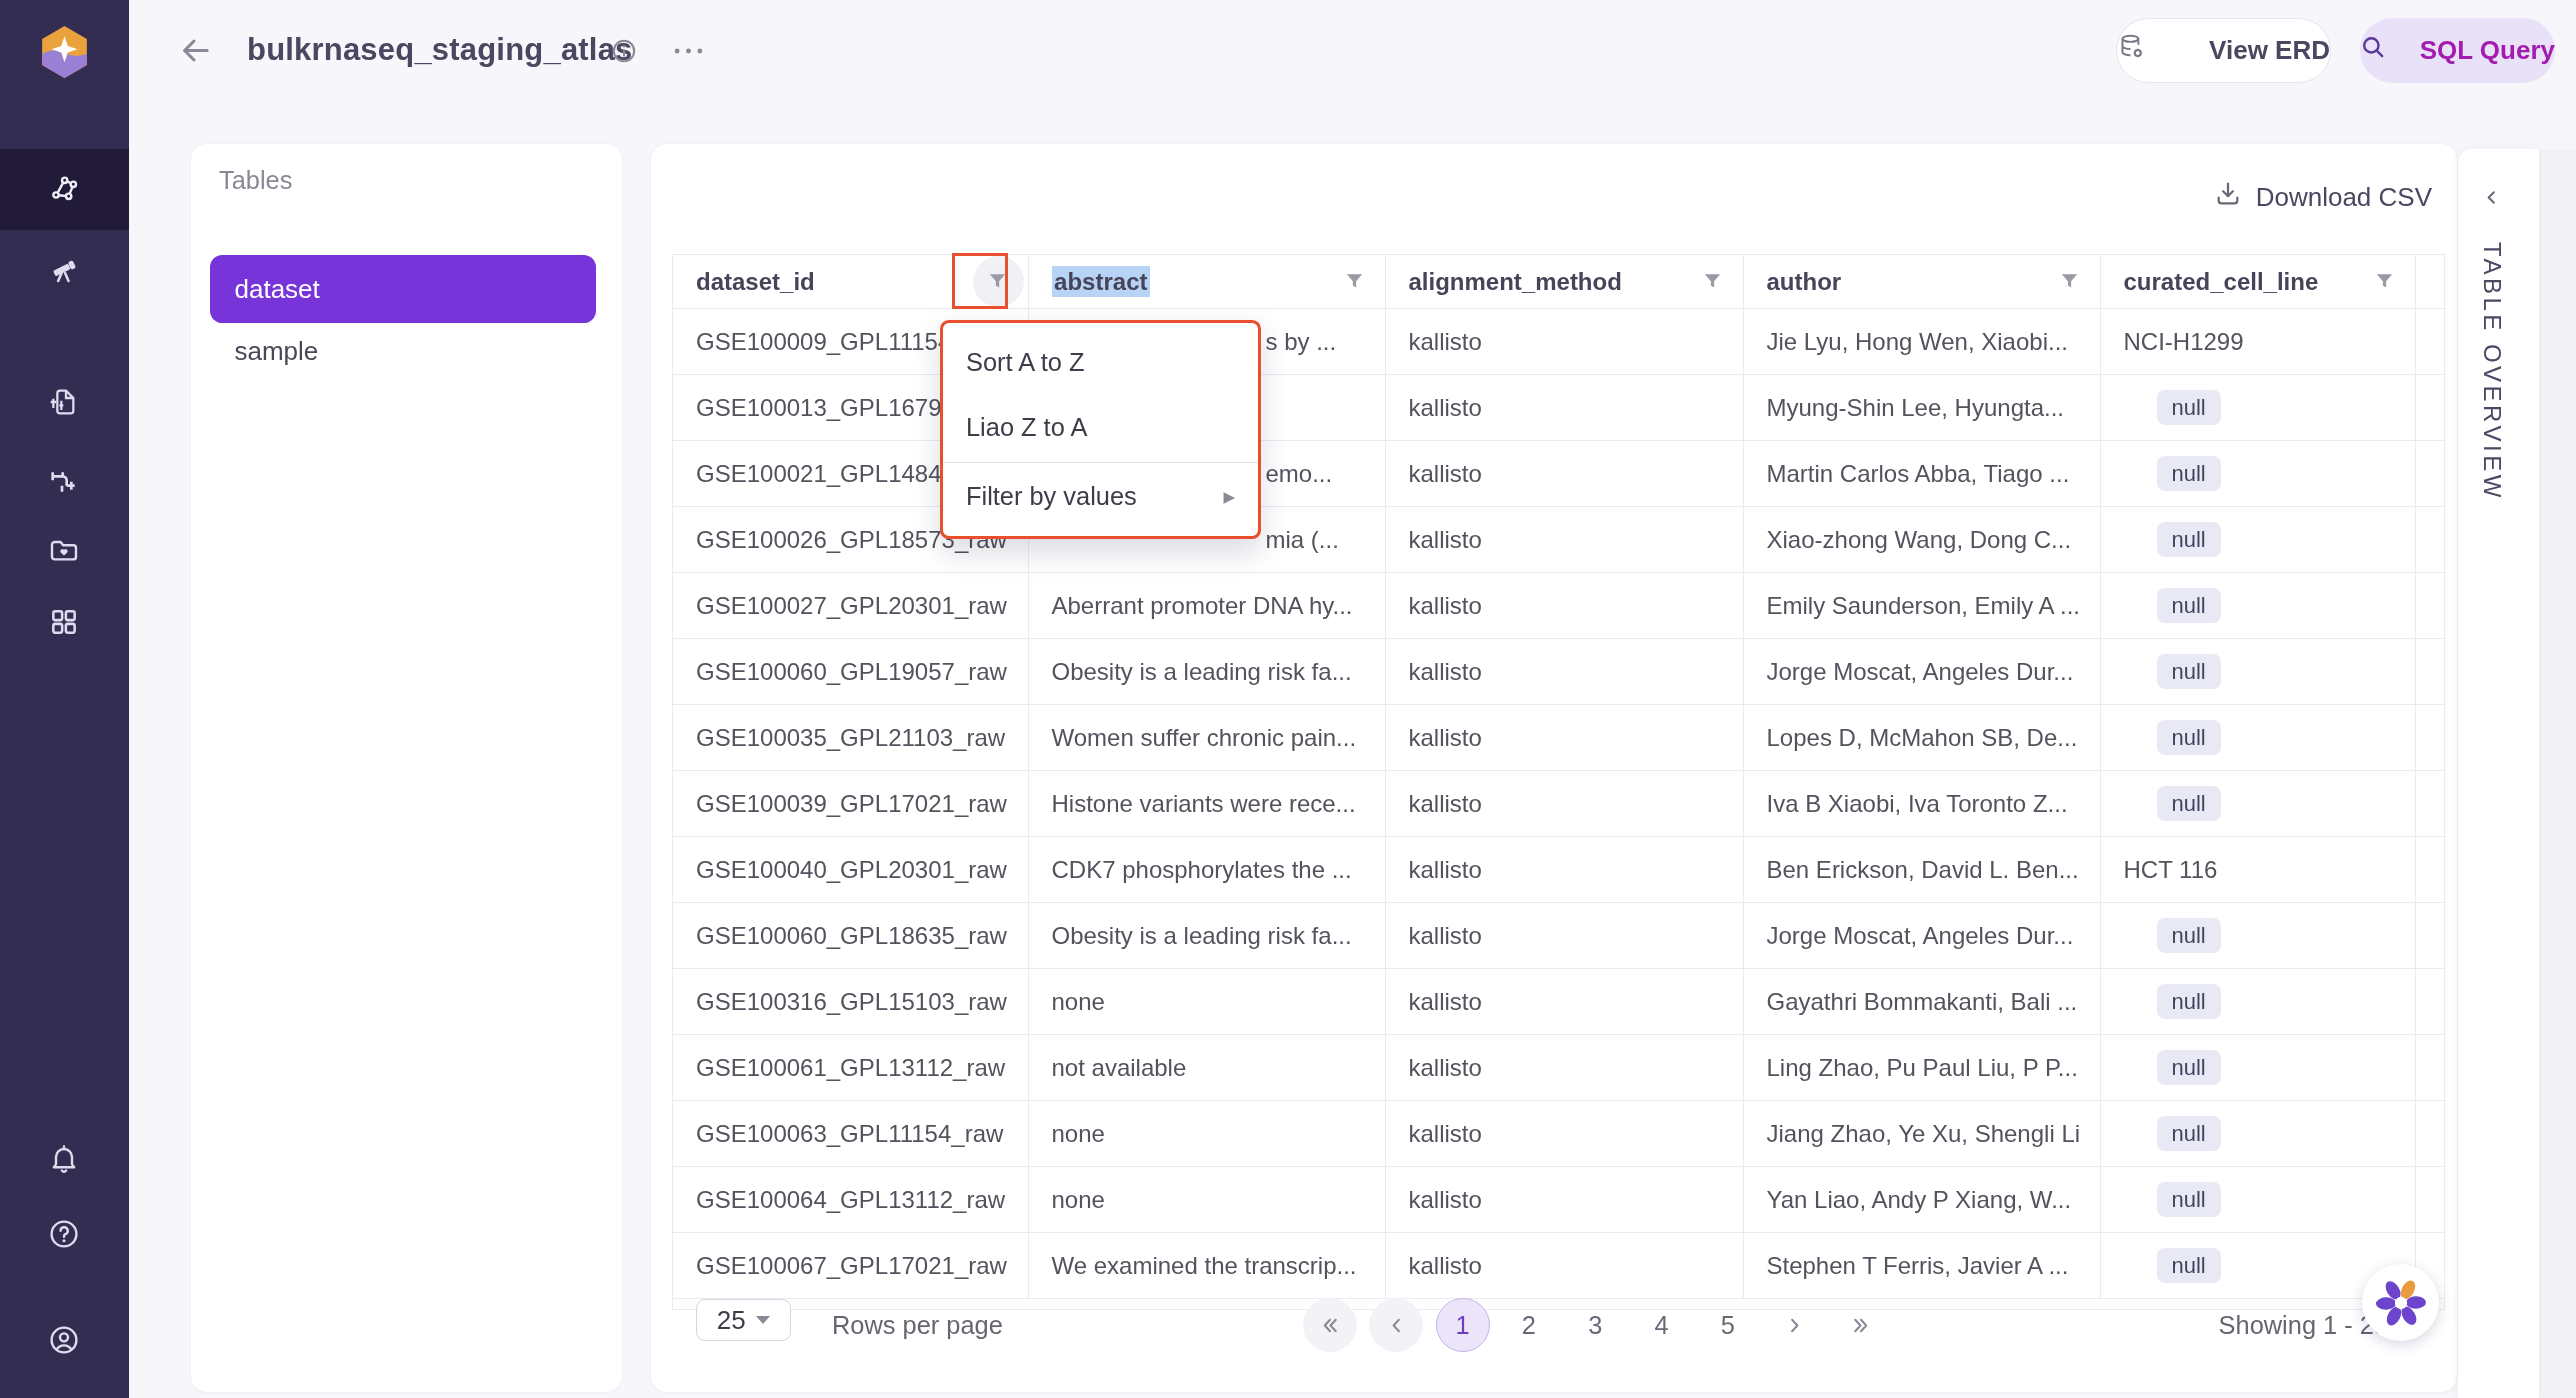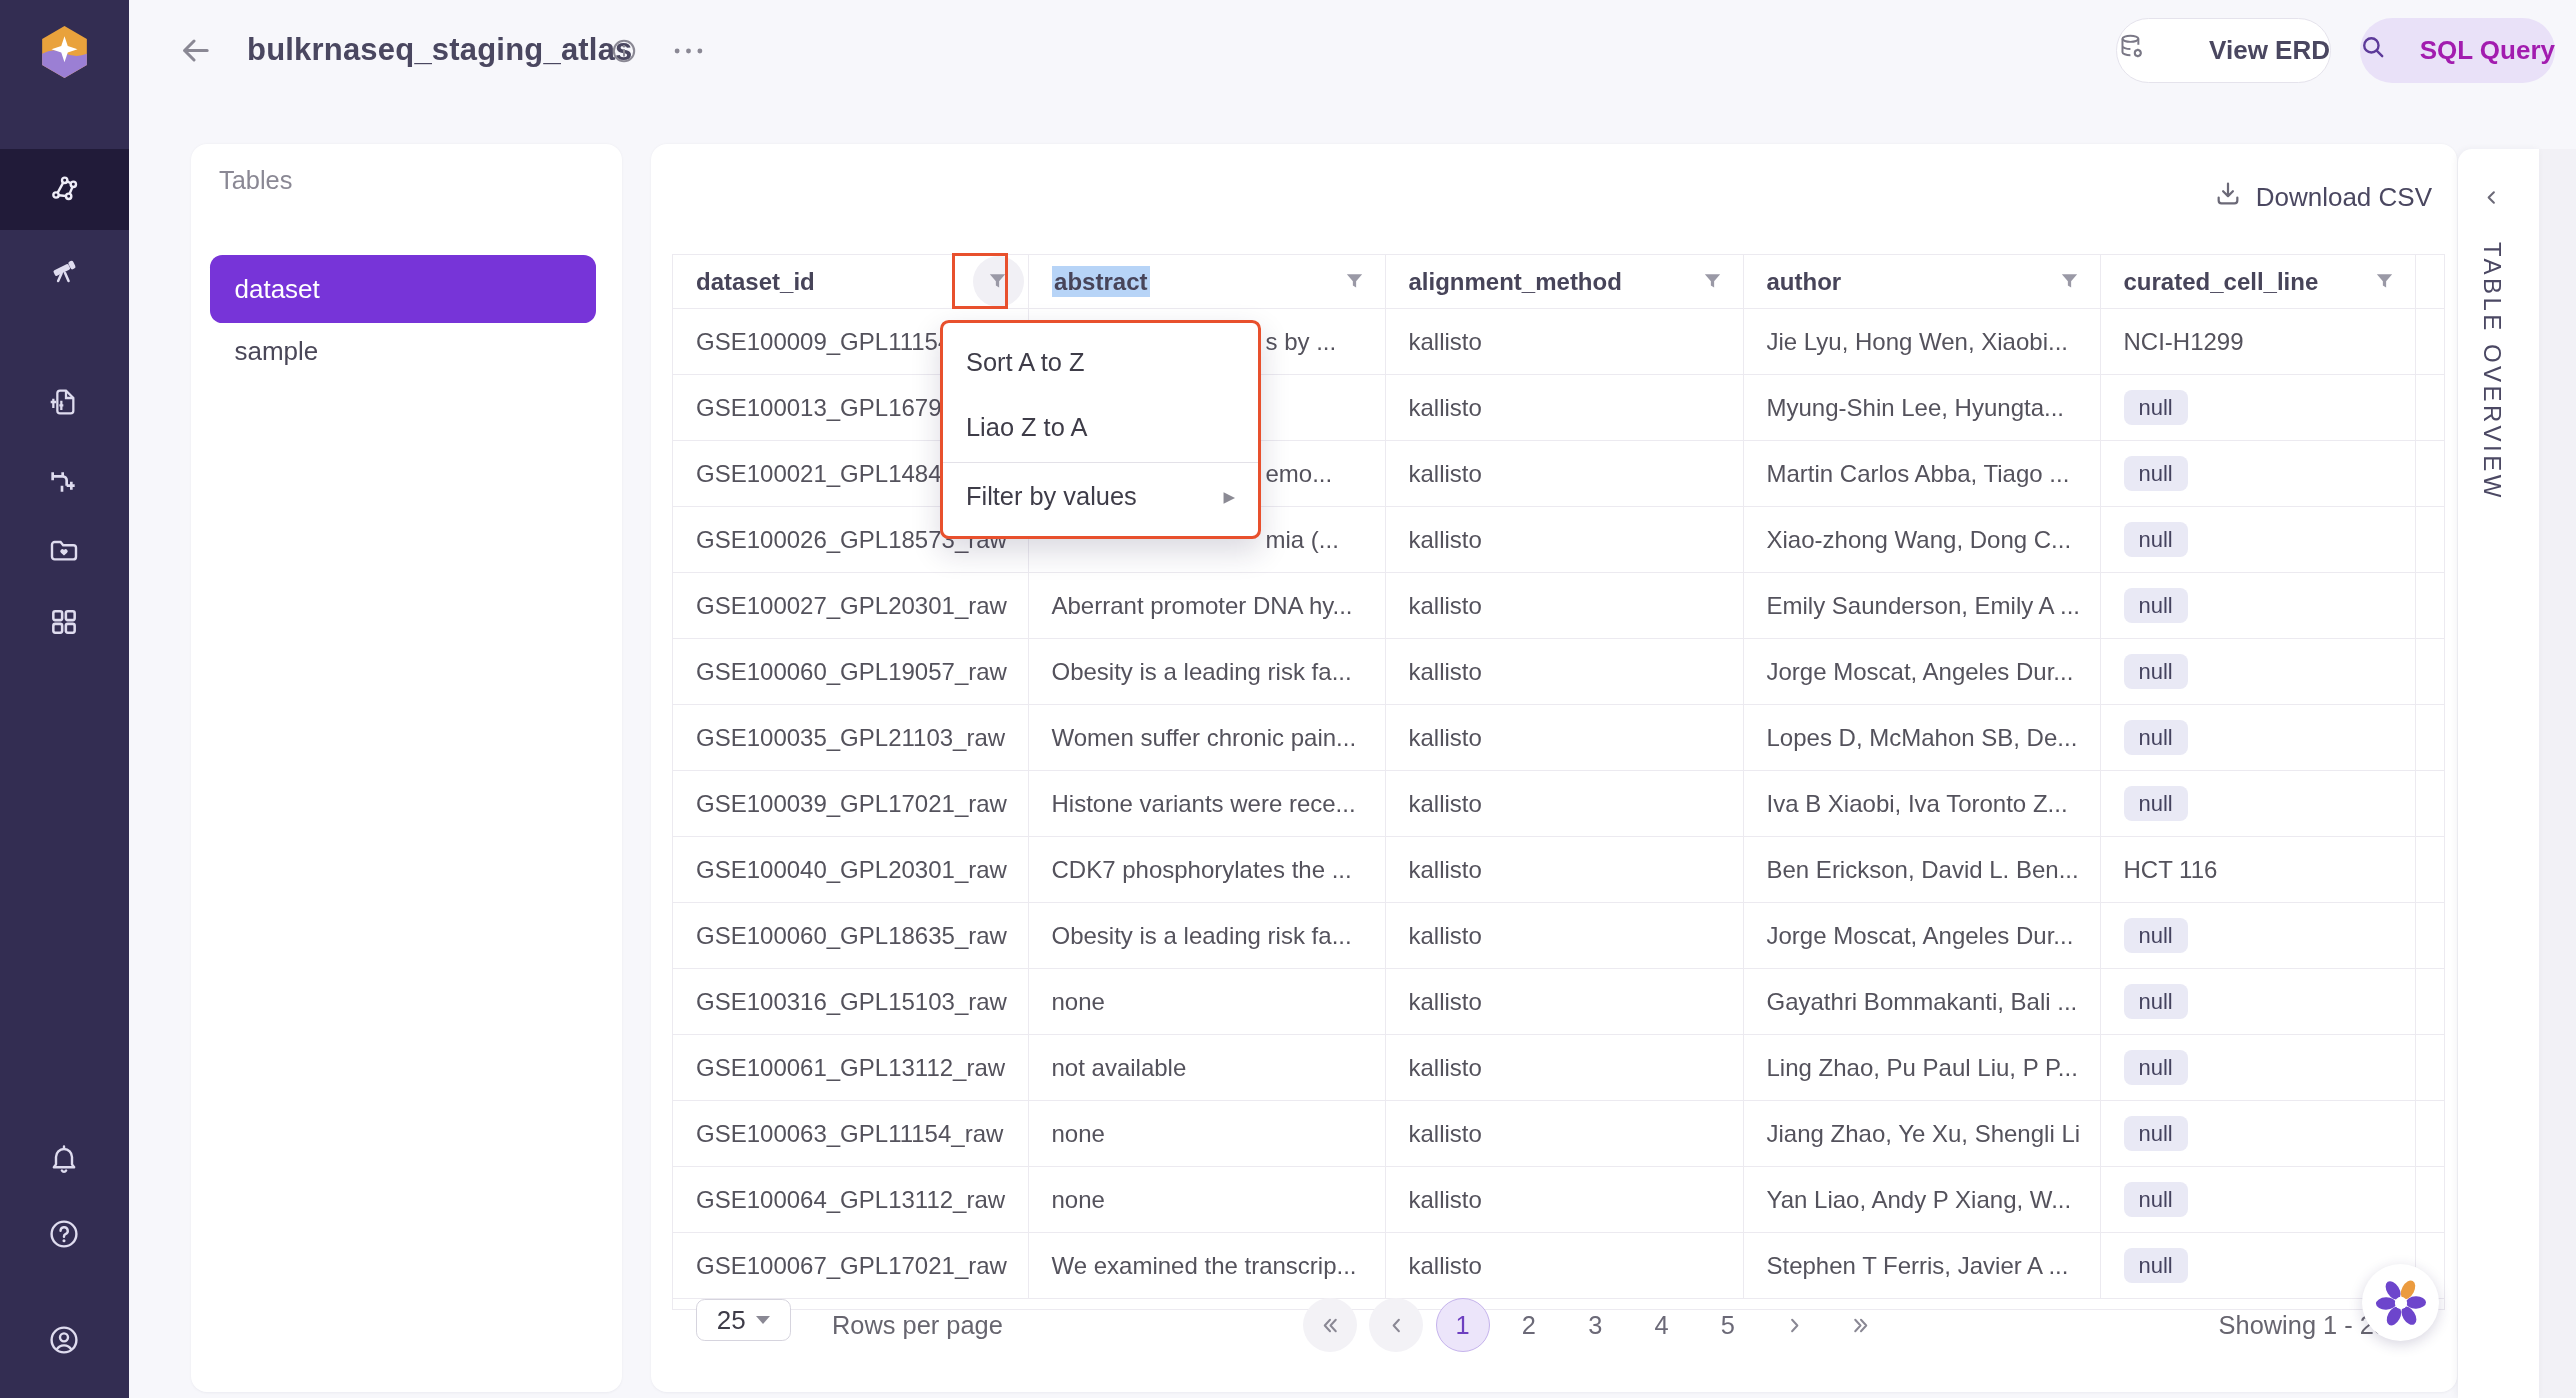--- a/index.html
+++ b/index.html
@@ -30,21 +30,21 @@
   .table-wrap{left:672px;top:254px;width:1773px;height:1056px;overflow:hidden;border:0.9px solid #eceaf0;box-sizing:border-box;}
   table{border-collapse:collapse;table-layout:fixed;width:1773px;}
   col.c0{width:355px}col.c1{width:357px}col.c2{width:358px}col.c3{width:357px}col.c4{width:315px}col.c5{width:31px}
   th,td{border-right:0.9px solid #eceaf0;border-bottom:0.9px solid #eceaf0;padding:0;margin:0;}
   th:last-child,td:last-child{border-right:none;}
   th{height:53px;text-align:left;font-size:24px;font-weight:700;color:#474459;}
   .th-wrap{display:flex;align-items:center;justify-content:space-between;padding:0 17.5px 0 23px;overflow:visible;}
   td{height:65px;font-size:24px;color:#54525c;white-space:nowrap;overflow:hidden;}
   td .cellpad{padding-left:23px;display:block;}
   td.peek .cellpad{padding-left:237px;}
-  .null-badge{display:inline-block;background:#e9e9f5;color:#45435f;border-radius:8px;padding:6.1px 15px;font-size:22px;line-height:1;}
+  .null-badge{display:inline-block;background:#e9e9f5;color:#45435f;border-radius:8px;padding:6.1px 15px;font-size:22px;line-height:1;margin-left:33px;}
   .text-selected{background:#b7d4f7;padding:1.8px 2.6px;}
   .funnel{width:24.5px;height:24.5px;display:flex;align-items:center;justify-content:center;cursor:pointer;position:relative;}
   .funnel.circled::before{content:"";position:absolute;left:-13px;top:-13px;width:51px;height:51px;border-radius:50%;background:#f1f0f5;}
   .funnel svg{position:relative;}
   .annot-box{left:952px;top:253px;width:56px;height:56px;border:3.1px solid #e8502d;box-sizing:border-box;z-index:60;pointer-events:none;}
   
   .menu{left:940px;top:320px;width:321px;background:#fff;border:3.5px solid #e8502d;border-radius:8.8px;box-shadow:0 12.3px 30px rgba(30,25,70,.16);z-index:50;box-sizing:border-box;padding:7px 0;}
   .menu-item{height:65px;display:flex;align-items:center;justify-content:space-between;padding:0 23px;font-size:25.4px;color:#3e3c48;cursor:pointer;}
   .menu-divider{height:0.9px;background:#e3e1e8;margin:1.8px 0;}
   .submenu-arrow{color:#8b8a94;font-size:23px;}

